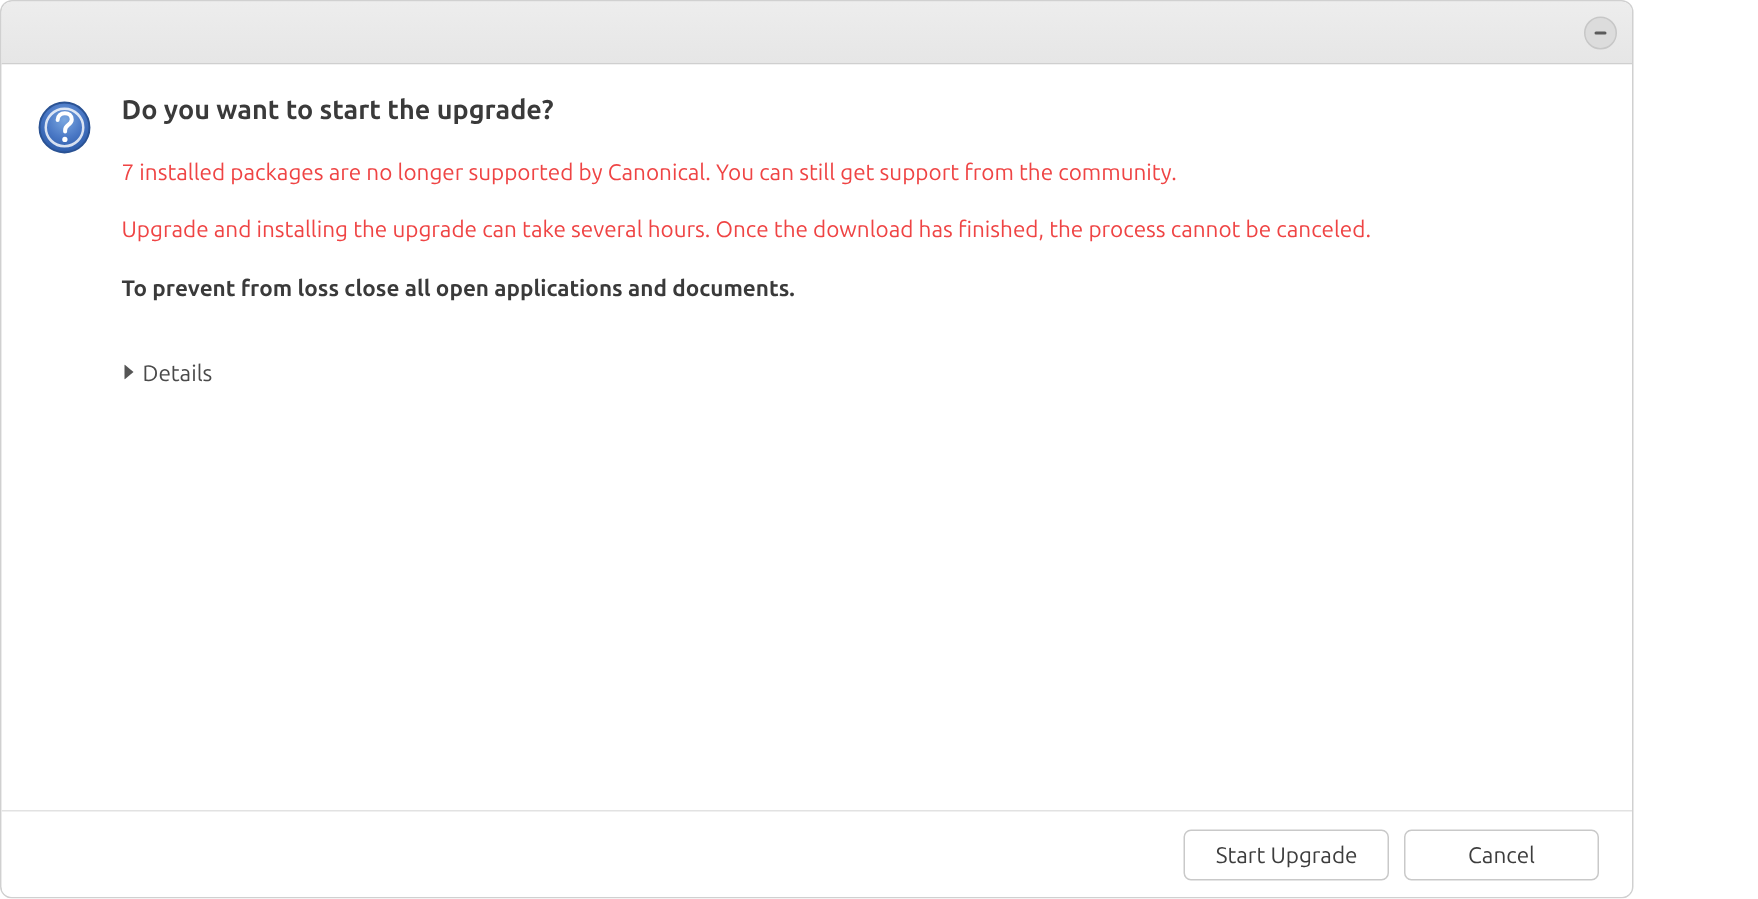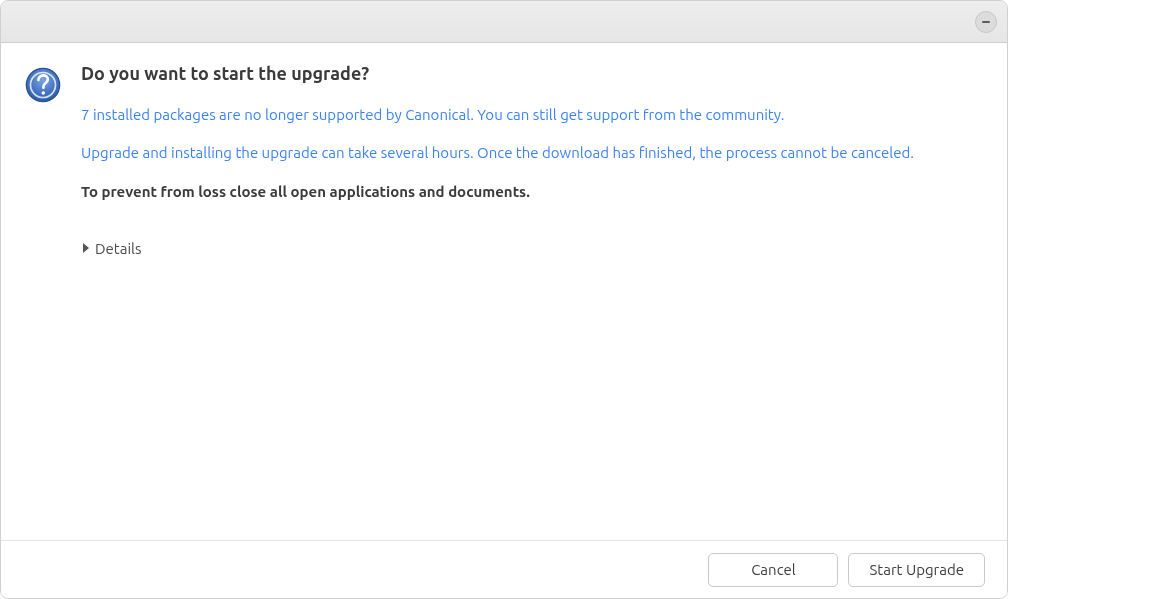--- a/index.html
+++ b/index.html
@@ -10,21 +10,21 @@
     body {
       font-family: Ubuntu, "Segoe UI", Cantarell, "Helvetica Neue", sans-serif;
       font-size: 15px;
       color: #3d3d3d;
       background: #ffffff;
       width: 1172px;
       height: 599px;
       overflow: hidden;
     }
     .window {
-      width: 1008px;
+      width: 1089px;
       height: 599px;
       display: flex;
       flex-direction: column;
       border: 1px solid #d0d0d0;
       border-radius: 8px;
       overflow: hidden;
       background: #fafafa;
     }
     .titlebar {
       height: 42px;
@@ -78,21 +78,21 @@
       flex: 1;
     }
     .heading {
       font-size: 18px;
       font-weight: 700;
       color: #3a3a3a;
       margin-bottom: 22px;
     }
     .para {
       font-size: 15px;
-      color: #3b82f6;
+      color: #ef4444;
       line-height: 1.35;
       margin-bottom: 18px;
     }
     .para.bold {
       font-weight: 700;
       color: #3a3a3a;
     }
     .details-toggle {
       display: inline-flex;
       align-items: center;
@@ -179,17 +179,17 @@
                 <path d="M1 0 L7 5 L1 10 Z" fill="#555"></path>
               </svg>
           </span>
           <span>Details</span>
         </div>
       </div>
     </div>
   </div>
 
   <div class="footer">
+    <button class="btn">Start Upgrade</button>
     <button class="btn">Cancel</button>
-    <button class="btn">Start Upgrade</button>
   </div>
 
 </div>
 
 </body></html>

